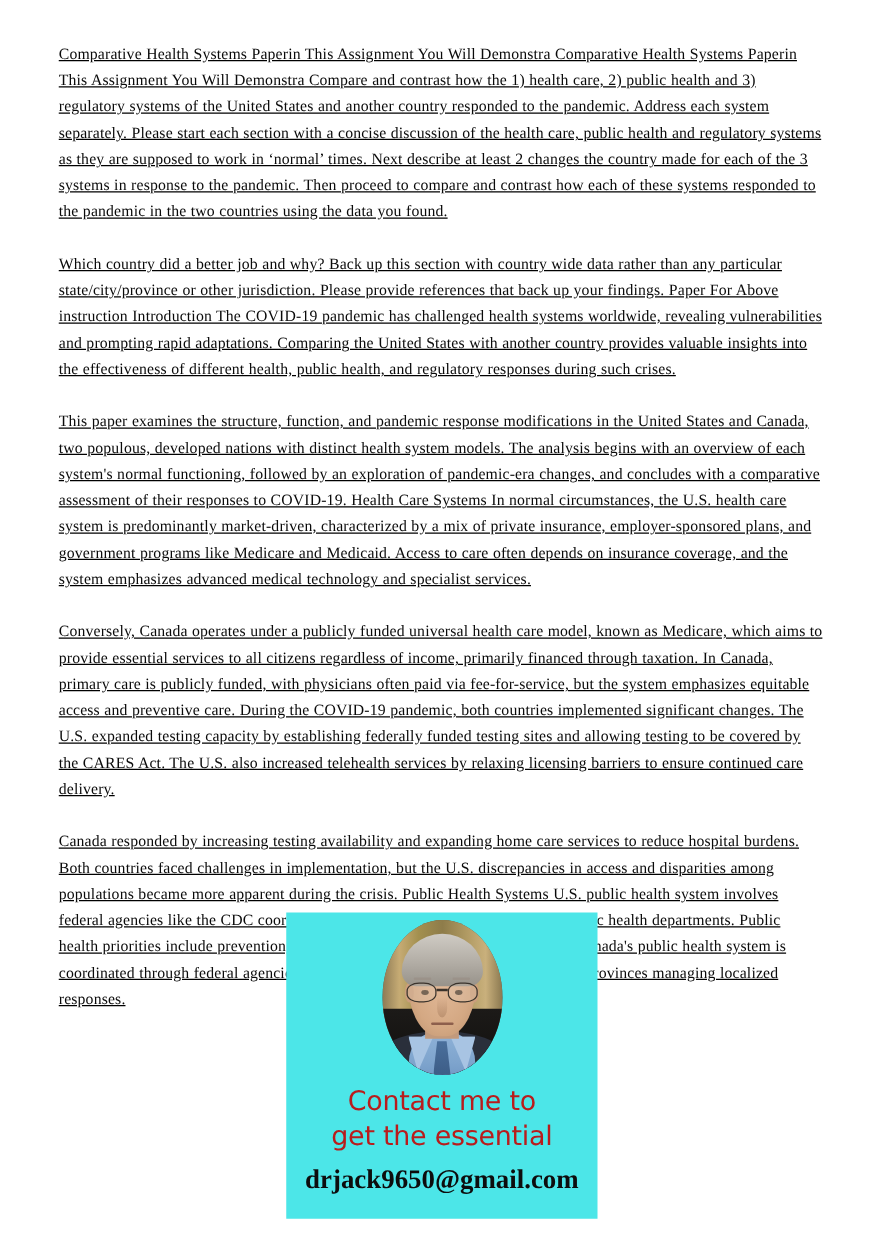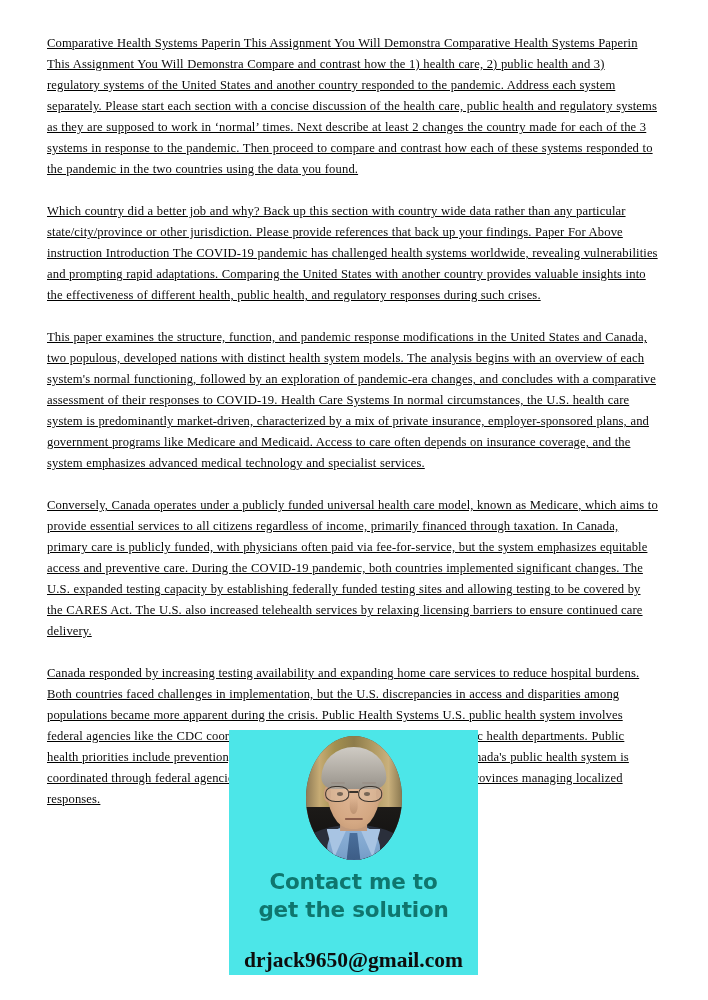--- a/index.html
+++ b/index.html
@@ -169,37 +169,37 @@
   .ph-mouth {
     position: absolute; left: 50%; top: 66%;
     transform: translateX(-50%);
     width: 19%; height: 2.4px;
     background: #8d5f4c;
     border-radius: 2px;
   }
 
   .card-line {
     font-family: "DejaVu Sans", "Liberation Sans", sans-serif;
-    font-weight: bold;
+    font-weight: normal;
     font-size: 21.5px;
     line-height: 28px;
-    color: #0f766e;
+    color: #b91c1c;
     text-align: center;
     letter-spacing: -0.2px;
     white-space: nowrap;
   }
   .card-line.first { margin-top: 8px; }
   .card-email {
     font-family: "Liberation Serif", "DejaVu Serif", serif;
     font-weight: bold;
     font-size: 21.5px;
     line-height: 28px;
     color: #0d0d0d;
     text-align: left;
-    margin-top: 22px;
+    margin-top: 5px;
     white-space: nowrap;
   }
 </style>
 </head>
 <body>
 
 <div class="page">
 
   <div class="doc-body">
     <p class="para">Comparative Health Systems Paperin This Assignment You Will Demonstra Comparative Health Systems Paperin This Assignment You Will Demonstra Compare and contrast how the 1) health care, 2) public health and 3) regulatory systems of the United States and another country responded to the pandemic. Address each system separately. Please start each section with a concise discussion of the health care, public health and regulatory systems as they are supposed to work in ‘normal’ times. Next describe at least 2 changes the country made for each of the 3 systems in response to the pandemic. Then proceed to compare and contrast how each of these systems responded to the pandemic in the two countries using the data you found.</p>
@@ -231,18 +231,18 @@
       <div class="ph-glasses">
         <div class="ph-lens l"></div>
         <div class="ph-lens r"></div>
         <div class="ph-bridge"></div>
       </div>
       <div class="ph-nose"></div>
       <div class="ph-mouth"></div>
     </div>
 
     <div class="card-line first">Contact me to</div>
-    <div class="card-line">get the solution</div>
+    <div class="card-line">get the essential</div>
     <div class="card-email">drjack9650@gmail.com</div>
 
   </div>
 
 </div>
 
 </body></html>

